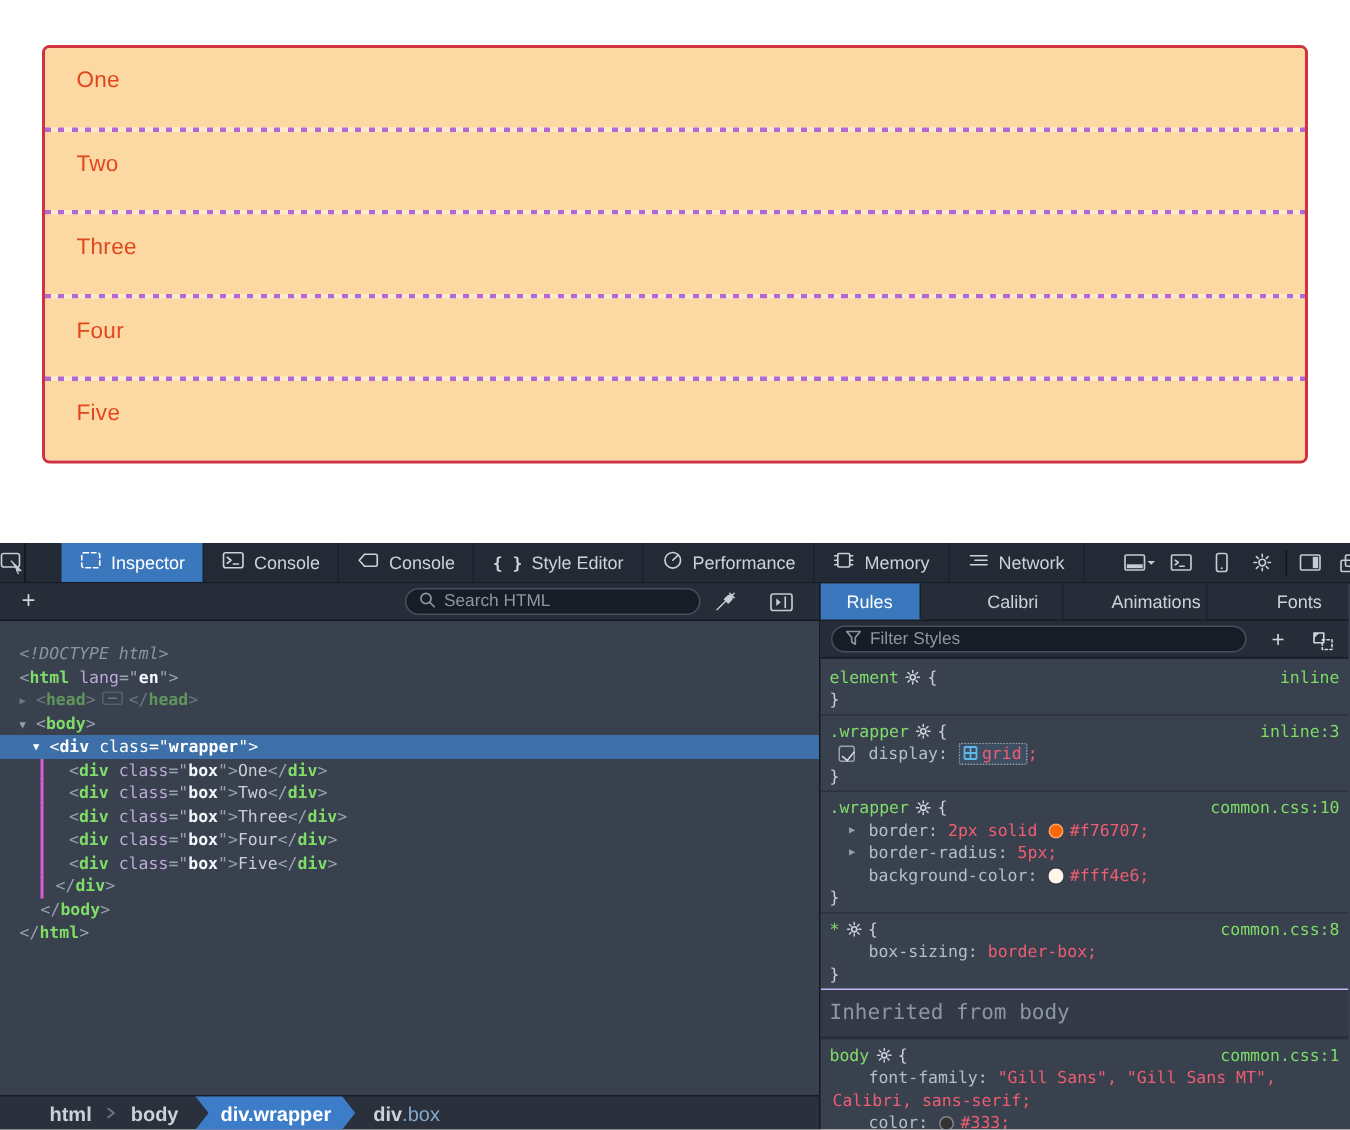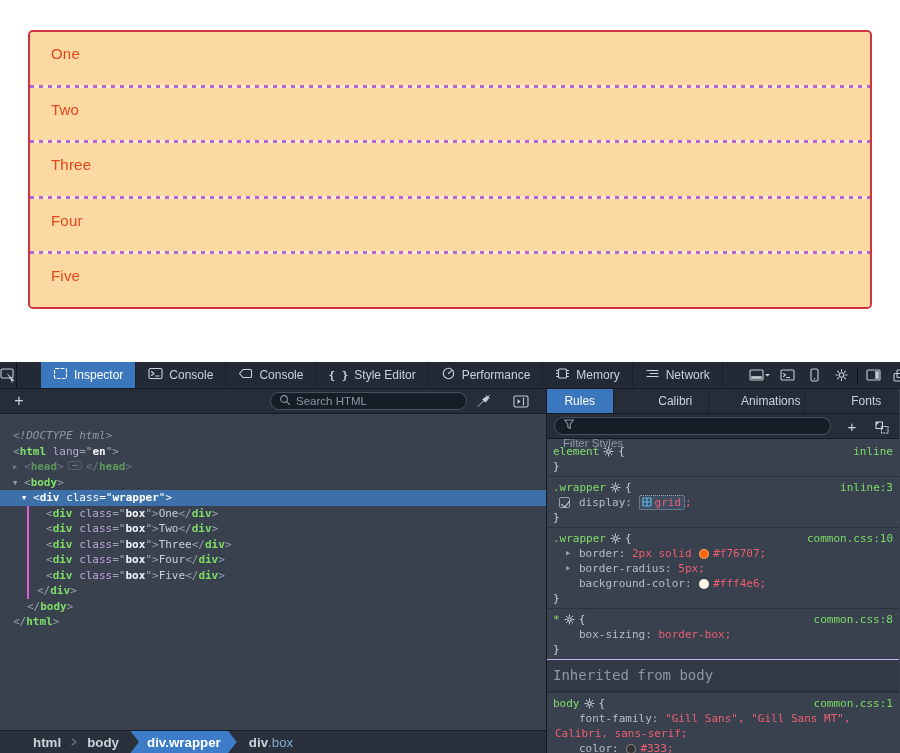--- a/index.html
+++ b/index.html
@@ -83,22 +83,22 @@
 
   
   .sidetabs{ height:25px; flex:0 0 25px; background:#262d38; border-bottom:1px solid #161c26; display:flex;gap:29px; }
   .stab{ flex:1; display:flex; align-items:center; justify-content:center; font-size:12px;
     color:#ccd2da; background:none; border:none; border-right:1px solid #1a212c; cursor:pointer;}
   .stab:last-child{ border-right:none; }
   .stab.active{ background:#3b77bd; color:#fff; }
   .filterrow{ height:25px; flex:0 0 25px; background:#262d38; border-bottom:1px solid #161c26;
     position:relative; display:flex; align-items:center; }
   .filterpill{ position:absolute; left:7px; top:3px; width:277px; height:18px; border-radius:9px;
-    background:#171d26; border:1px solid #46505f; display:flex; gap:5px;
-    padding:0 8px; color:#8c96a3; font-size:11.5px; cursor:text;flex-direction:column; }
+    background:#171d26; border:1px solid #46505f; display:flex; align-items:center; gap:5px;
+    padding:0 8px; color:#8c96a3; font-size:11.5px; cursor:text; }
   .fr-icon{ position:absolute; top:2px; width:24px; height:21px; display:flex; align-items:center;
     justify-content:center; background:none; border:none; color:#cfd5dc; cursor:pointer; }
   .fr-add{ left:293px; font-size:15px; } .fr-classes{ left:323px; }
 
   
   .rules{ flex:1; font-family:"DejaVu Sans Mono", monospace; font-size:11px; line-height:15px;
     overflow:hidden; }
   .rule{ padding:3px 6px 2px 6px; border-top:1px solid #2c333f; }
   .rule:first-child{ border-top:none; padding-top:5px; }
   .sel-line{ display:flex; align-items:center; }

